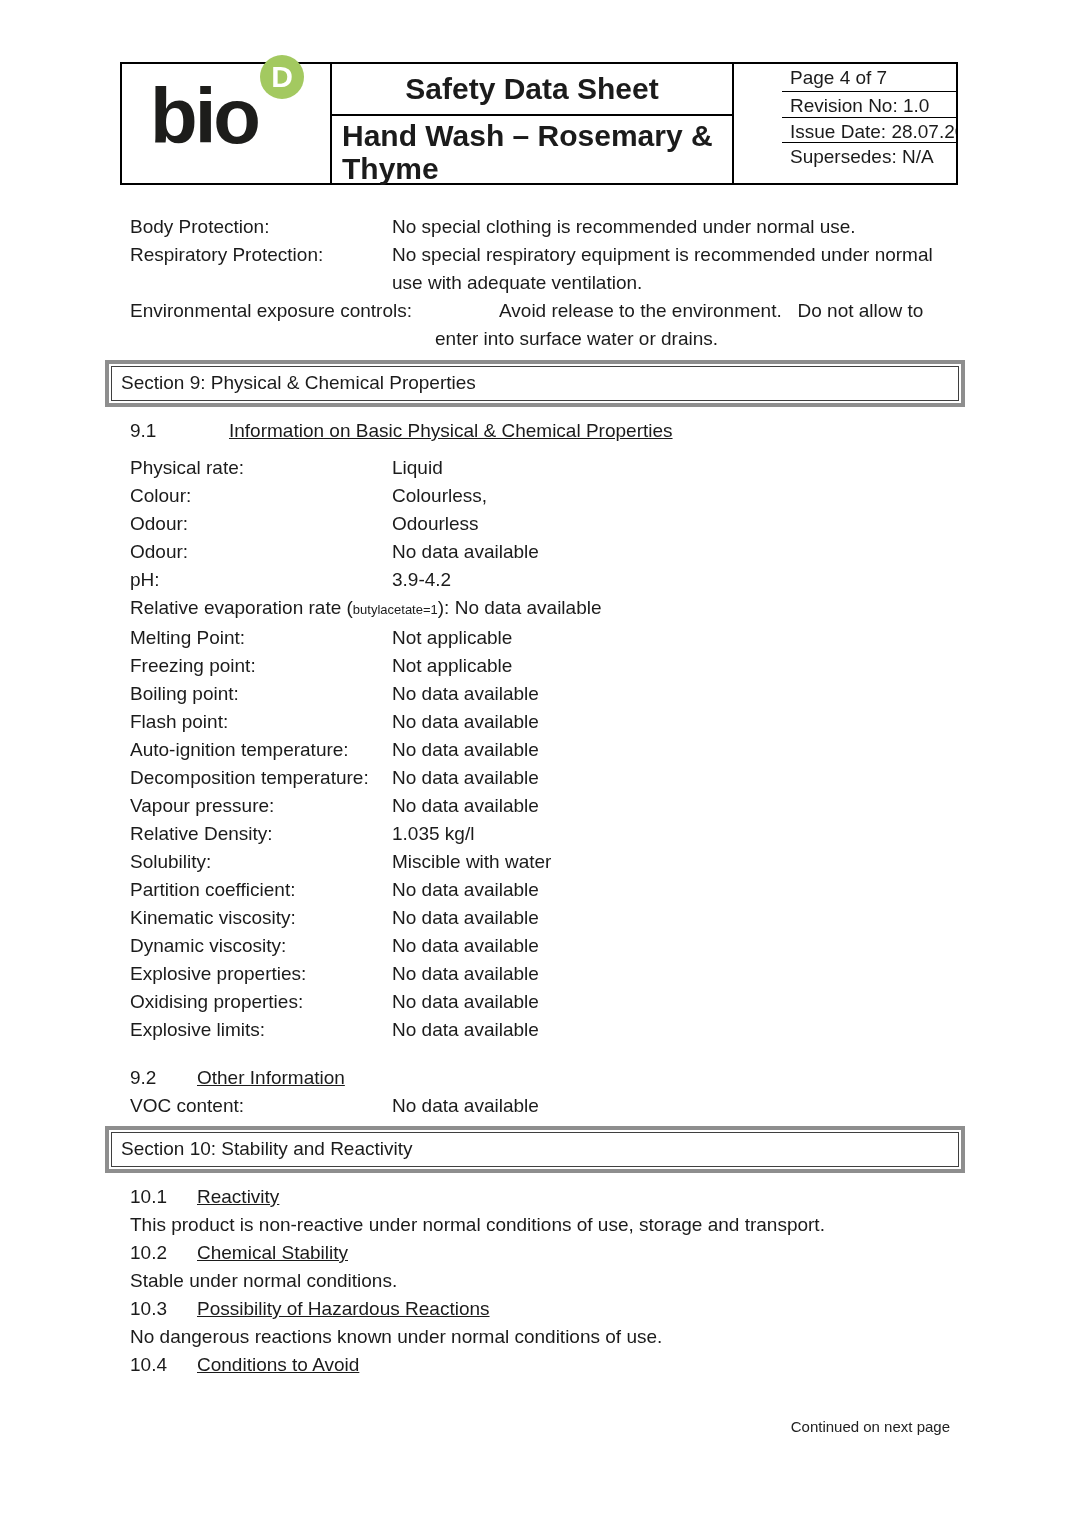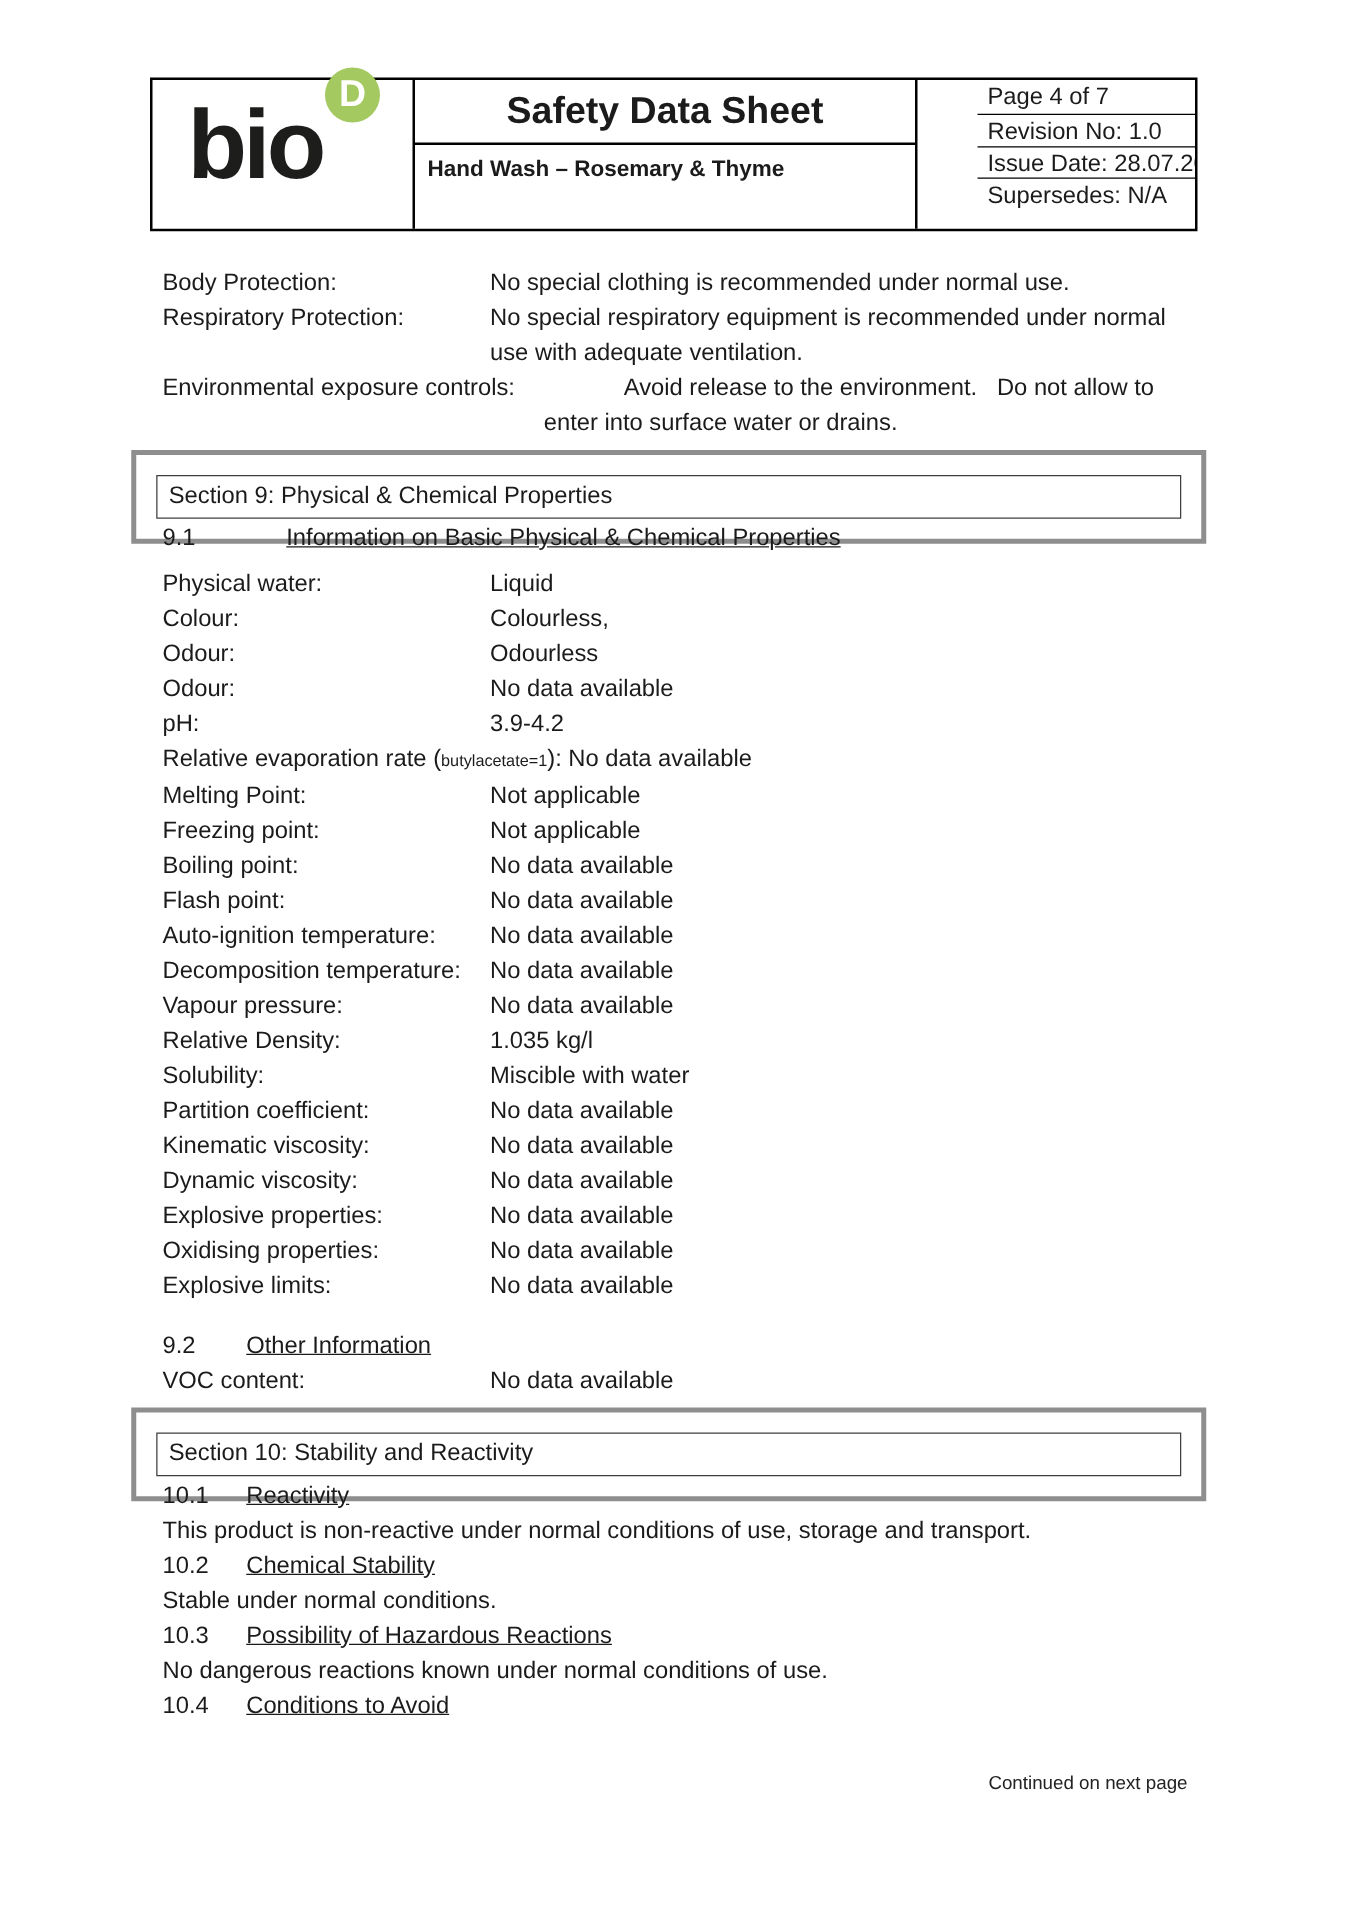--- a/index.html
+++ b/index.html
@@ -41,21 +41,21 @@
     border-right: 2px solid #000;
     display: grid; grid-template-rows: 52px 1fr;
   }
   .hdr-title {
     border-bottom: 2px solid #000;
     display: flex; align-items: center; justify-content: center;
     font-size: 30px; font-weight: bold;
   }
   .hdr-product {
     padding: 3px 10px 0 10px;
-    font-size: 18px; font-weight: bold; line-height: 33px;
+    font-size: 30px; font-weight: bold; line-height: 33px;
   }
   .hdr-meta-cell { display: grid; grid-template-rows: 28px 26px 25px 1fr; margin-left: 48px; }
   .hdr-meta-row {
     border-bottom: 1px solid #000;
     padding: 2px 4px 0 8px;
     font-size: 19px; line-height: 23px;
     overflow: hidden; white-space: nowrap;
   }
   .hdr-meta-row:last-child { border-bottom: none; }
 
@@ -65,21 +65,21 @@
   .tlabel { width: 262px; flex: none; white-space: nowrap; }
   .tvalue { flex: 1; }
   .prewrap { white-space: pre-wrap; }
   .indent-first { text-indent: 64px; margin-left: 43px; }
 
   
   .section-box {
     position: absolute; left: 105px; width: 860px;
     border: 4px solid #8e8e8e;
     background: #fff;
-    padding: 16px;
+    padding: 2px;
   }
   .section-box-inner {
     border: 1px solid #3f3f3f;
     padding: 4px 8px 5px 9px;
     font-size: 19px; line-height: 24px;
   }
 
   
   .subhead { display: flex; line-height: 28px; }
   .subhead-num { width: 67px; flex: none; }
@@ -134,21 +134,21 @@
   <div class="section-box-inner">Section 9: Physical &amp; Chemical Properties</div>
 </div>
 
 <div class="block" style="top: 417px;">
   <div class="subhead" style="margin-bottom: 9px; gap: 32px;">
     <div class="subhead-num">9.1</div>
     <div class="subhead-title">Information on Basic Physical &amp; Chemical Properties</div>
   </div>
 
   <div class="trow">
-    <div class="tlabel">Physical water:</div>
+    <div class="tlabel">Physical rate:</div>
     <div class="tvalue">Liquid</div>
   </div>
   <div class="trow">
     <div class="tlabel">Colour:</div>
     <div class="tvalue">Colourless,</div>
   </div>
   <div class="trow">
     <div class="tlabel">Odour:</div>
     <div class="tvalue">Odourless</div>
   </div>

